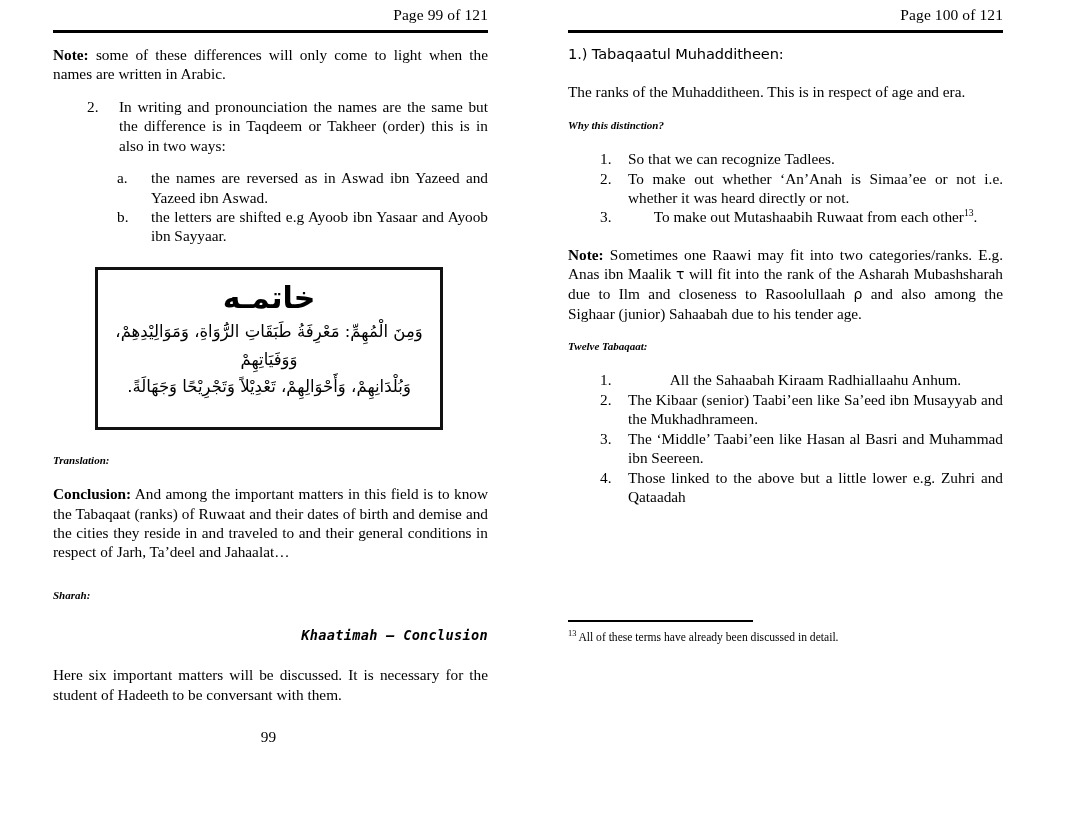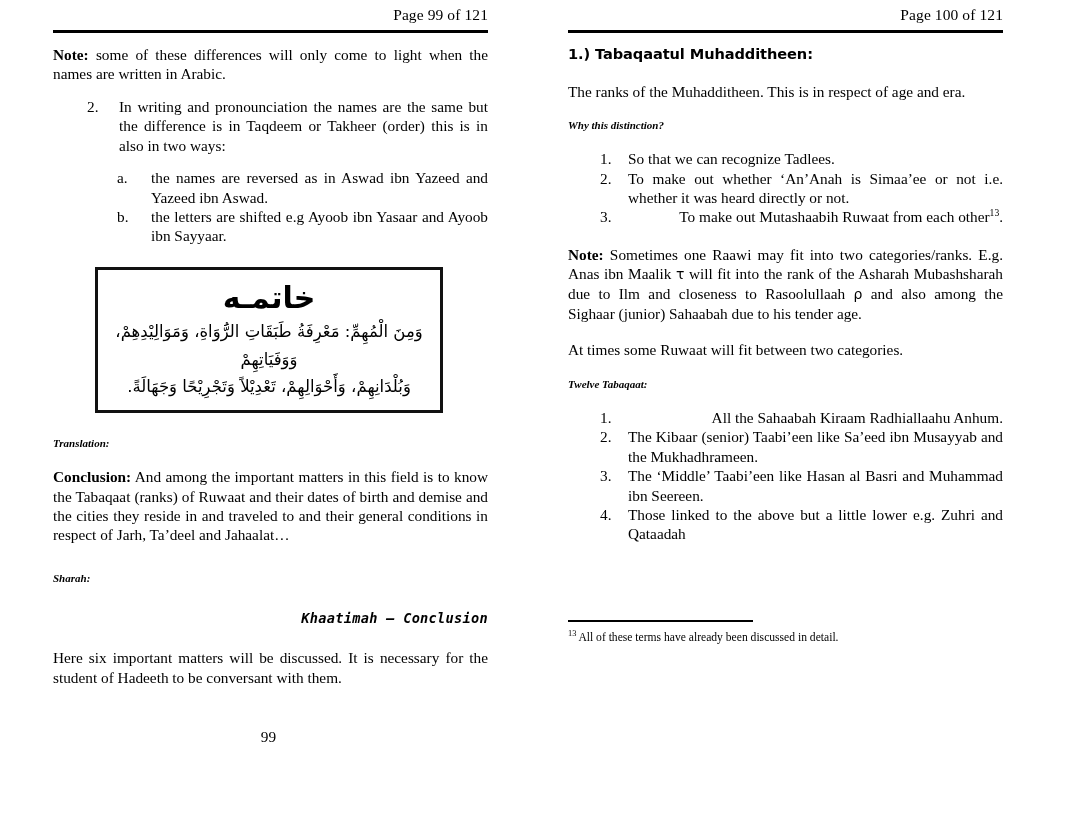--- a/index.html
+++ b/index.html
@@ -65,21 +65,21 @@
     hyphens: none;
   }
   p.para:last-child { margin-bottom: 0; }
 
   .lead { font-weight: bold; }
 
   h3.heading-bold-sans {
     margin: 0 0 19px 0;
     font-family: "DejaVu Sans", "Liberation Sans", sans-serif;
     font-size: 14.6px;
-    font-weight: bold;
+    font-weight: normal;
     line-height: 1.2;
     letter-spacing: -0.1px;
   }
   h3.heading-bolditalic {
     margin: 0 0 17px 0;
     font-size: 11px;
     font-weight: bold;
     font-style: italic;
     line-height: 1.2;
   }
@@ -133,30 +133,30 @@
     text-align: justify;
   }
   ol.letterlist > li > .marker {
     position: absolute;
     left: 2px;
     top: 0;
     width: 22px;
     font-size: 15.3px;
   }
   li .body { display: block; }
-  li.nojustify, li.nojustify .body { text-align: right; }
+  li.nojustify, li.nojustify .body { text-align: center; }
 
   
   .calligraphy-box {
     margin: 21px 0 0 42px;
     width: 348px;
     box-sizing: border-box;
     border: 3px solid #111111;
     background: #ffffff;
-    padding: 9px 10px 10px 10px;
+    padding: 9px 10px 27px 10px;
     text-align: center;
     direction: rtl;
   }
   .arabic-title {
     font-size: 30px;
     line-height: 1.25;
     letter-spacing: 1px;
     margin-bottom: 2px;
     font-family: "DejaVu Sans", "Liberation Sans", sans-serif;
     font-weight: bold;
@@ -287,21 +287,20 @@
           <span class="body">To make out whether ‘An’Anah is Simaa’ee or not i.e. whether it was heard directly or not.</span>
         </li>
         <li class="nojustify">
           <span class="marker">3.</span>
           <span class="body nojustify"><span>To make out Mutashaabih Ruwaat from each other</span><sup class="fn-ref">13</sup><span>.</span></span>
         </li>
       </ol>
 
       <p class="para" style="margin-bottom:17px;"><span class="lead">Note:</span><span> Sometimes one Raawi may fit into two categories/ranks. E.g. Anas ibn Maalik </span><span class="sym">τ</span><span> will fit into the rank of the Asharah Mubashsharah due to Ilm and closeness to Rasoolullaah </span><span class="sym">ρ</span><span> and also among the Sighaar (junior) Sahaabah due to his tender age.</span></p>
 
-      <p class="para" style="margin-bottom:18px;">At times some Ruwaat will fit between two categories.</p>
 
       <h3 class="heading-bolditalic">Twelve Tabaqaat:</h3>
 
 
       <ol class="numlist" style="margin-left:26px;">
         <li class="nojustify">
           <span class="marker">1.</span>
           <span class="body nojustify">All the Sahaabah Kiraam Radhiallaahu Anhum.</span>
         </li>
         <li>

